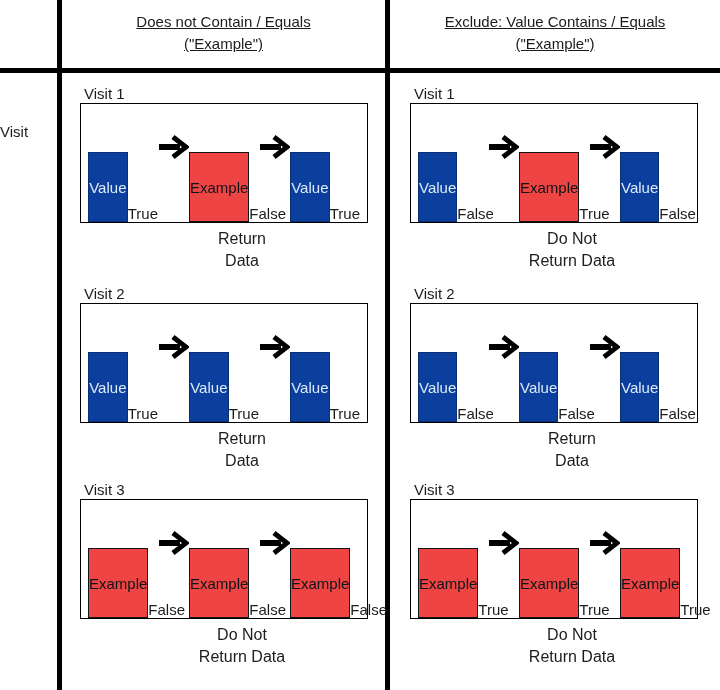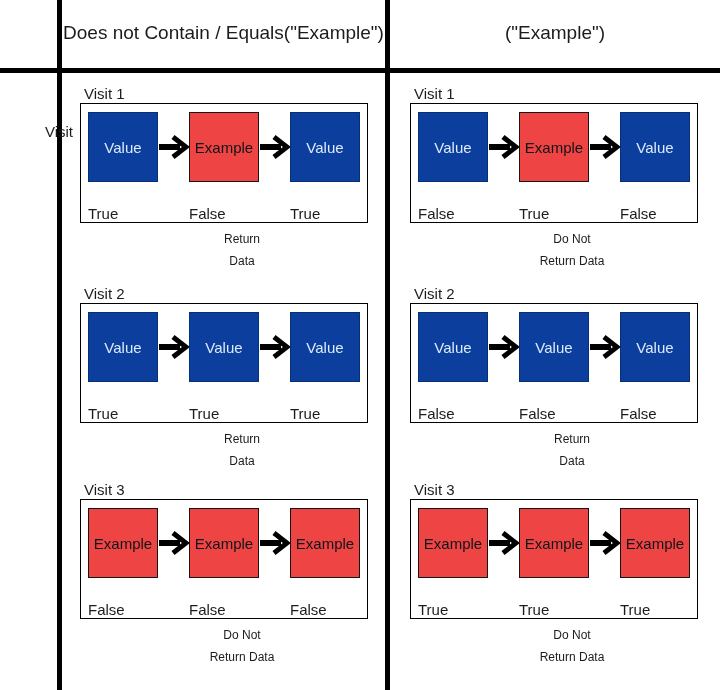--- a/index.html
+++ b/index.html
@@ -6,69 +6,70 @@
   body{
     width:720px;height:690px;background:#ffffff;position:relative;overflow:hidden;
     font-family:"Liberation Sans","DejaVu Sans",sans-serif;color:#1c1c1c;
   }
   .line{position:absolute;background:#000}
   #vline-left{left:57px;top:0;width:5px;height:690px}
   #vline-mid{left:385px;top:0;width:5px;height:690px}
   #hline-header{left:0;top:68px;width:720px;height:5px}
 
   .col-header{
-    position:absolute;top:0;height:66px;display:flex;flex-direction:row;
+    position:absolute;top:0;height:66px;display:flex;flex-direction:column;
     justify-content:center;align-items:center;text-align:center;
-    font-size:19px;line-height:22px;
+    font-size:15px;line-height:22px;text-decoration:underline;
   }
   #header-left{left:62px;width:323px}
   #header-right{left:390px;width:330px}
 
   #visit-row-label{
-    position:absolute;left:0;top:123px;width:57px;text-align:right;font-size:15px;padding-left:16px;
+    position:absolute;left:0;top:123px;width:57px;text-align:left;font-size:15px;
   }
 
   .visit-col{position:absolute;top:85px;width:288px}
   #col-left{left:80px}
   #col-right{left:410px}
 
   .visit-block{position:absolute;left:0;width:324px}
   .vb-0{top:0}.vb-1{top:200px}.vb-2{top:396px}
 
   .visit-label{font-size:15px;height:18px;padding-left:4px}
 
   .flow-box{
     box-sizing:border-box;width:288px;height:120px;border:1.5px solid #000;
     display:flex;justify-content:center;padding-top:8px;background:#fff;
   }
-  .node-col{display:flex;flex-direction:column;align-items:flex-start;width:70px;flex-shrink:0}
+  .node-col{display:flex;flex-direction:row;align-items:flex-end;width:70px;flex-shrink:0}
   .node{
     width:70px;height:70px;box-sizing:border-box;display:flex;align-items:center;
     justify-content:center;font-size:15px;
   }
   .node[data-kind="value"]{background:#0c3e9e;border:1px solid #082f74;color:#dcebfa}
   .node[data-kind="example"]{background:#ef4444;border:1.5px solid #151515;color:#101418}
   .verdict{margin-top:23px;font-size:15px}
 
   .arrow{flex-shrink:0;height:70px}
 
-  .outcome{margin-top:5px;text-align:center;font-size:12px;line-height:22px}
+  .outcome{margin-top:5px;text-align:center;font-size:16px;line-height:22px}
 </style>
 </head>
 <body>
 
 <div class="line" id="vline-left"></div>
 <div class="line" id="vline-mid"></div>
 <div class="line" id="hline-header"></div>
 
 <div class="col-header" id="header-left">
   <div>Does not Contain / Equals</div>
   <div>("Example")</div>
 </div>
 <div class="col-header" id="header-right">
+  <div>Exclude: Value Contains / Equals</div>
   <div>("Example")</div>
 </div>
 
 <div id="visit-row-label">Visit</div>
 
 <div class="visit-col" id="col-left">
 
   <div class="visit-block vb-0">
     <div class="visit-label">Visit 1</div>
     <div class="flow-box">

